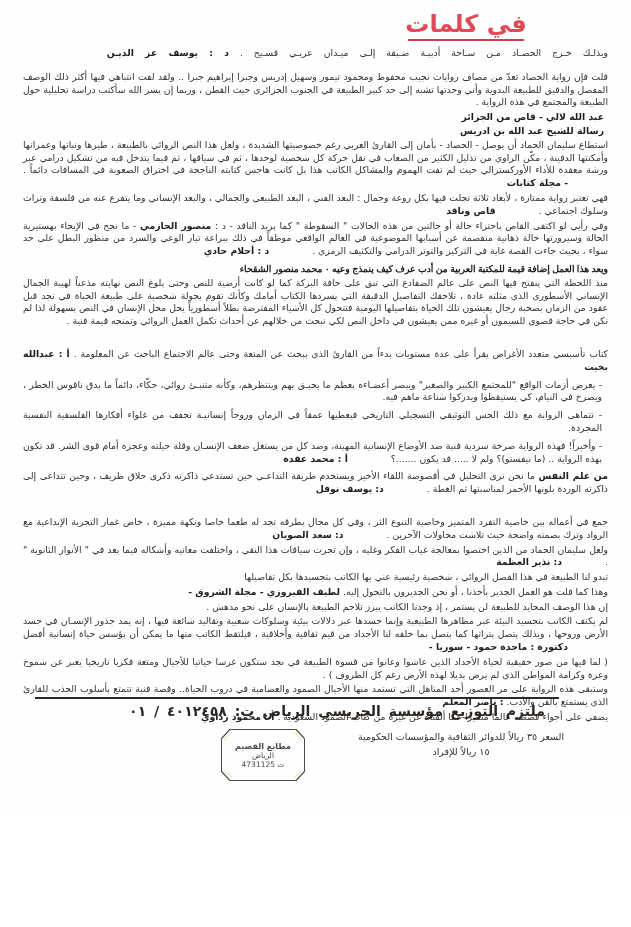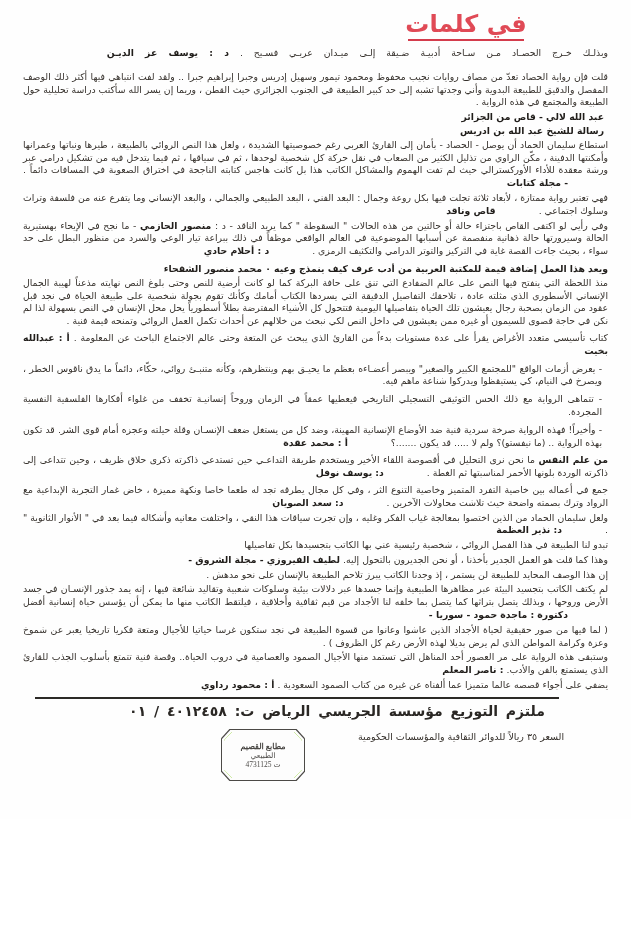--- a/index.html
+++ b/index.html
@@ -20,23 +20,23 @@
   .page-title{
     color:#e04a56;font-weight:bold;font-size:24px;line-height:28px;
     letter-spacing:1px;
   }
   .title-underline{width:116px;height:2px;background:#d43c4c;margin:1px auto 0;}
   
   .body-text{font-size:9.3px;line-height:12.8px;text-align:justify;}
   .para{margin:0 0 2px 0;}
   .para.lead{word-spacing:8px;margin-bottom:11px;}
   .para.byline{text-align:center;font-weight:bold;margin:0 4px 1px 0;padding-left:458px;white-space:nowrap;}
-  .para.bold-line{font-weight:bold;margin:5px 0 1px 0;}
+  .para.bold-line{font-weight:bold;margin:5px 0 1px 0;font-family:Liberation Serif, serif;}
   .para.bullet{margin:5px 0 5px 0;padding-right:6px;}
-  .para.spaced{margin-top:4px;}
+  .para.spaced{margin-top:20px;}
   .b{font-weight:bold;color:#201d1a;}
   .gap{padding-right:40px;}
   
   .footer{position:absolute;bottom:0;left:13px;right:0;padding:0 20px 38px 20px;}
   .footer-rule{width:524px;border-top:2px solid #2c2a27;margin-right:auto;margin-left:2px;margin-bottom:4px;}
   .distribution{
     text-align:center;font-weight:bold;font-size:14px;color:#2a2724;
     margin:0 40px 10px 70px;word-spacing:3px;
   }
   .footer-row{display:flex;align-items:flex-start;font-size:9.5px;color:#35302b;}
@@ -50,21 +50,21 @@
     padding:1px;box-sizing:border-box;
   }
   .stamp-mid{
     width:100%;height:100%;background:#fdfdfd;
     clip-path:polygon(10% 0,90% 0,100% 18%,100% 82%,90% 100%,10% 100%,0 82%,0 18%);
     padding:2px;box-sizing:border-box;
   }
   .stamp-in{
     width:100%;height:100%;background:#84cc16;
     clip-path:polygon(10% 0,90% 0,100% 18%,100% 82%,90% 100%,10% 100%,0 82%,0 18%);
-    padding:0;box-sizing:border-box;font-family:Liberation Serif, serif;
+    padding:0;box-sizing:border-box;
   }
   .stamp-core{
     width:100%;height:100%;background:#fdfdfd;
     clip-path:polygon(10% 0,90% 0,100% 18%,100% 82%,90% 100%,10% 100%,0 82%,0 18%);
     display:flex;flex-direction:column;justify-content:center;align-items:center;
     font-size:7.5px;line-height:9px;color:#4c4a47;text-align:center;
   }
   .stamp-line1{font-weight:bold;font-size:8px;}
   .stamp-line3{direction:rtl;}
 </style>
@@ -103,28 +103,29 @@
       <p class="para normal"><span class="">وستبقى هذه الرواية على مر العصور أحد المناهل التي تستمد منها الأجيال الصمود والعصامية في دروب الحياة.. وقصة فنية تتمتع بأسلوب الجذب للقارئ الذي يستمتع بالفن والأدب. </span><span class="b">: ناصر المعلم</span></p>
       <p class="para normal"><span class="">يضفي على أجواء قصصه عالما متميزا عما ألفناه عن غيره من كتاب الصمود السعودية . </span><span class="b">أ : محمود رداوي</span></p>
     </div>
 
   <div class="footer">
     <div class="footer-rule"></div>
     <div class="distribution">ملتزم التوزيع مؤسسة الجريسي الرياض ت: ٤٠١٢٤٥٨ / ٠١</div>
     <div class="footer-row">
       <div class="price-col">
         <div>السعر ٣٥ ريالاً للدوائر الثقافية والمؤسسات الحكومية</div>
+        <div>١٥ ريالاً للإفراد</div>
       </div>
       <div class="stamp-col">
         <div class="stamp">
           <div class="stamp-mid">
             <div class="stamp-in">
               <div class="stamp-core">
                 <div class="stamp-line1">مطابع القصيم</div>
-                <div>الطبيعي</div>
+                <div>الرياض</div>
                 <div class="stamp-line3">ت 4731125</div>
               </div>
             </div>
           </div>
         </div>
       </div>
     </div>
   </div>
 
 </div>

